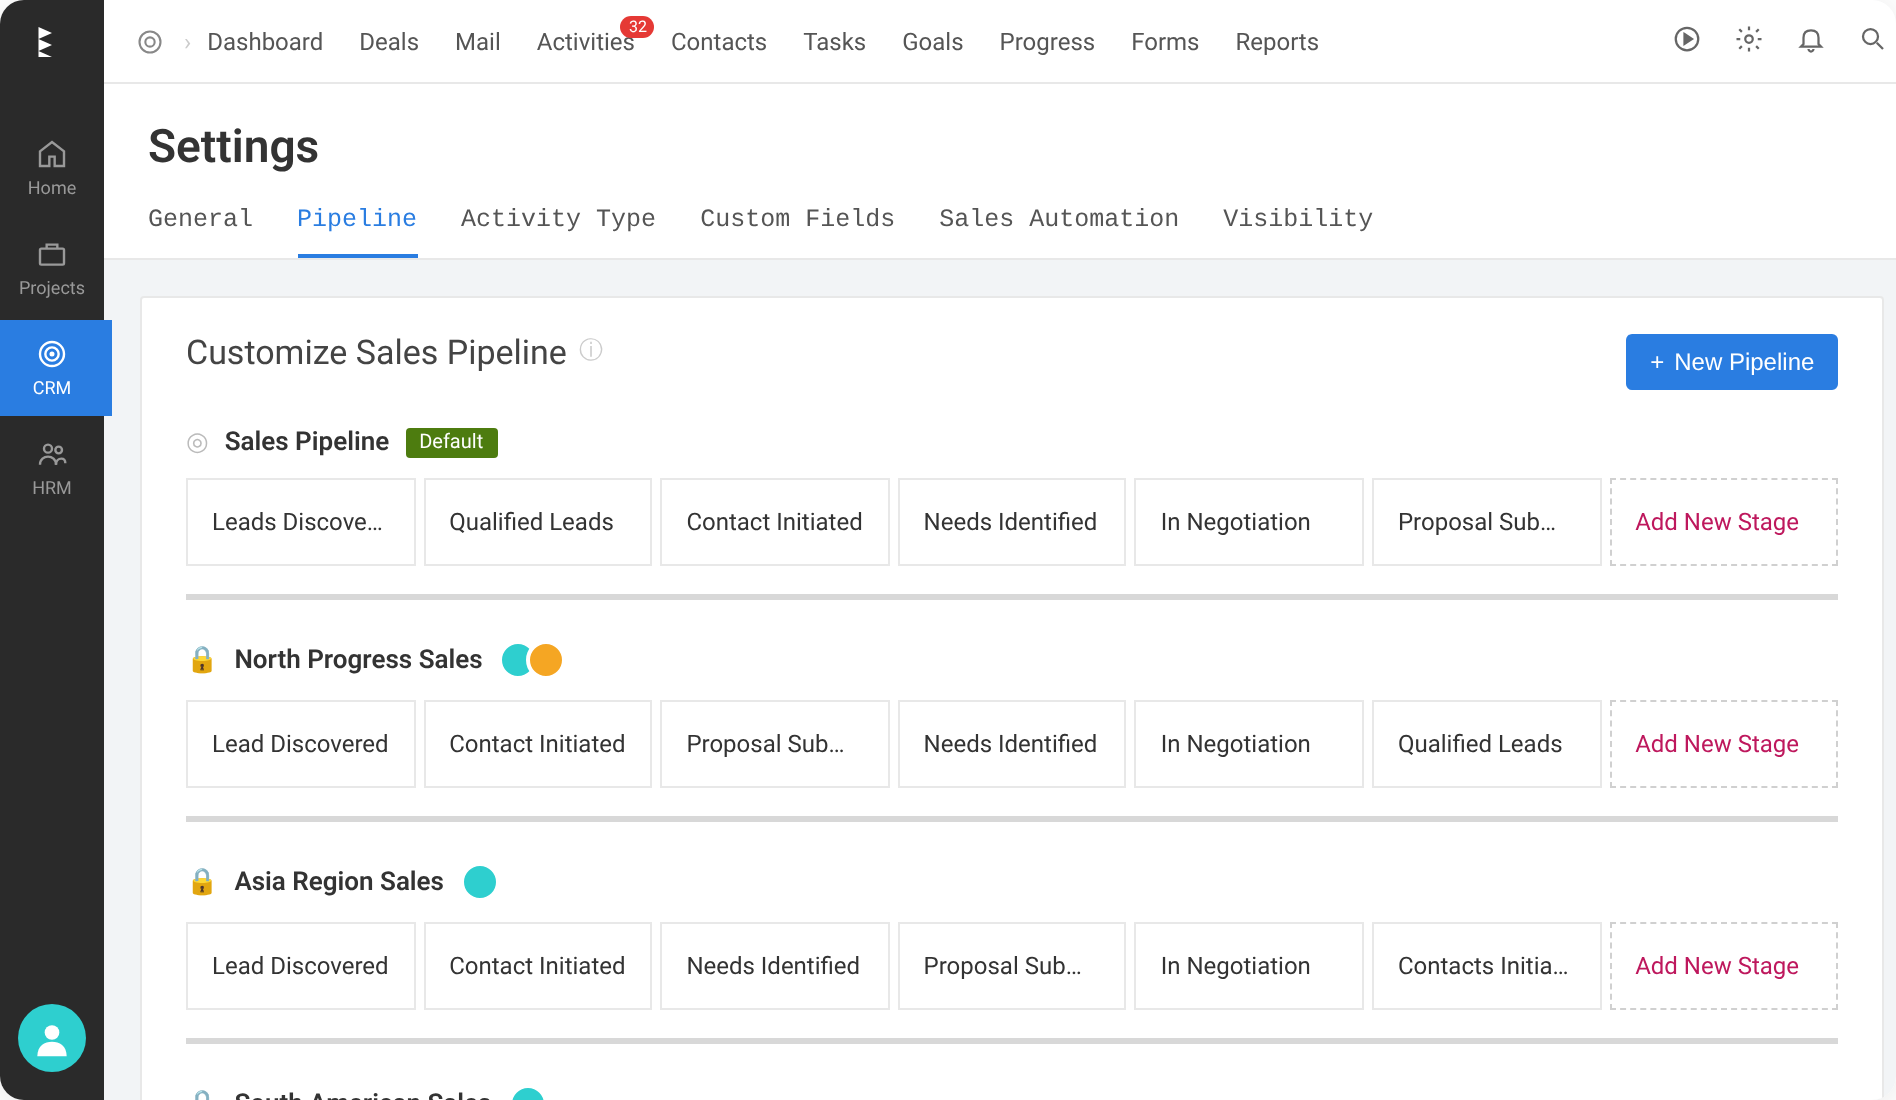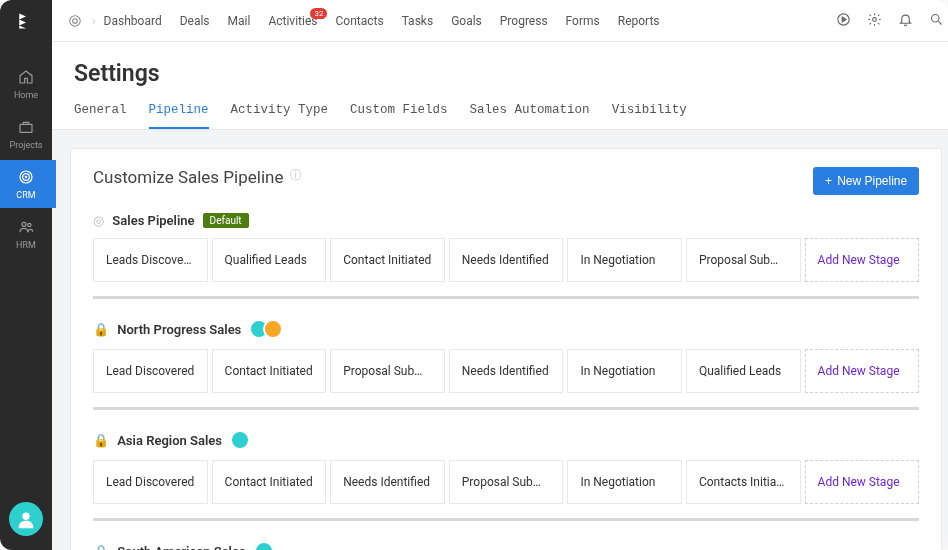--- a/index.html
+++ b/index.html
@@ -51,21 +51,21 @@
 .default-badge { background: #4d7c0f; color: #fff; font-size: 10px; padding: 2px 7px; border-radius: 2px; font-weight: normal; }
 .avatars { display: flex; }
 .avatars .a { width: 20px; height: 20px; border-radius: 50%; border: 2px solid #fff; margin-left: -6px; }
 .avatars .a:first-child { margin-left: 0; }
 .a1 { background: #2ecfcf; }
 .a2 { background: #f5a623; }
 .a3 { background: #2ecfcf; }
 
 .stage-row { display: flex; border-bottom: 3px solid #d8d8d8; padding-bottom: 14px; }
 .stage { flex: 1; min-width: 0; border: 1px solid #e8e8e8; background: #fff; padding: 14px 12px; margin-right: 4px; font-size: 12px; color: #333; cursor: pointer; white-space: nowrap; overflow: hidden; text-overflow: ellipsis; }
-.stage.add { border: 1px dashed #d0d0d0; color: #6d28d9; margin-right: 0; }
+.stage.add { border: 1px dashed #d0d0d0; color: #be185d; margin-right: 0; }
 
 
 .content::-webkit-scrollbar { width: 0; }
 </style>
 </head>
 <body>
 
 <div class="app">
 
   <div class="sidebar">

